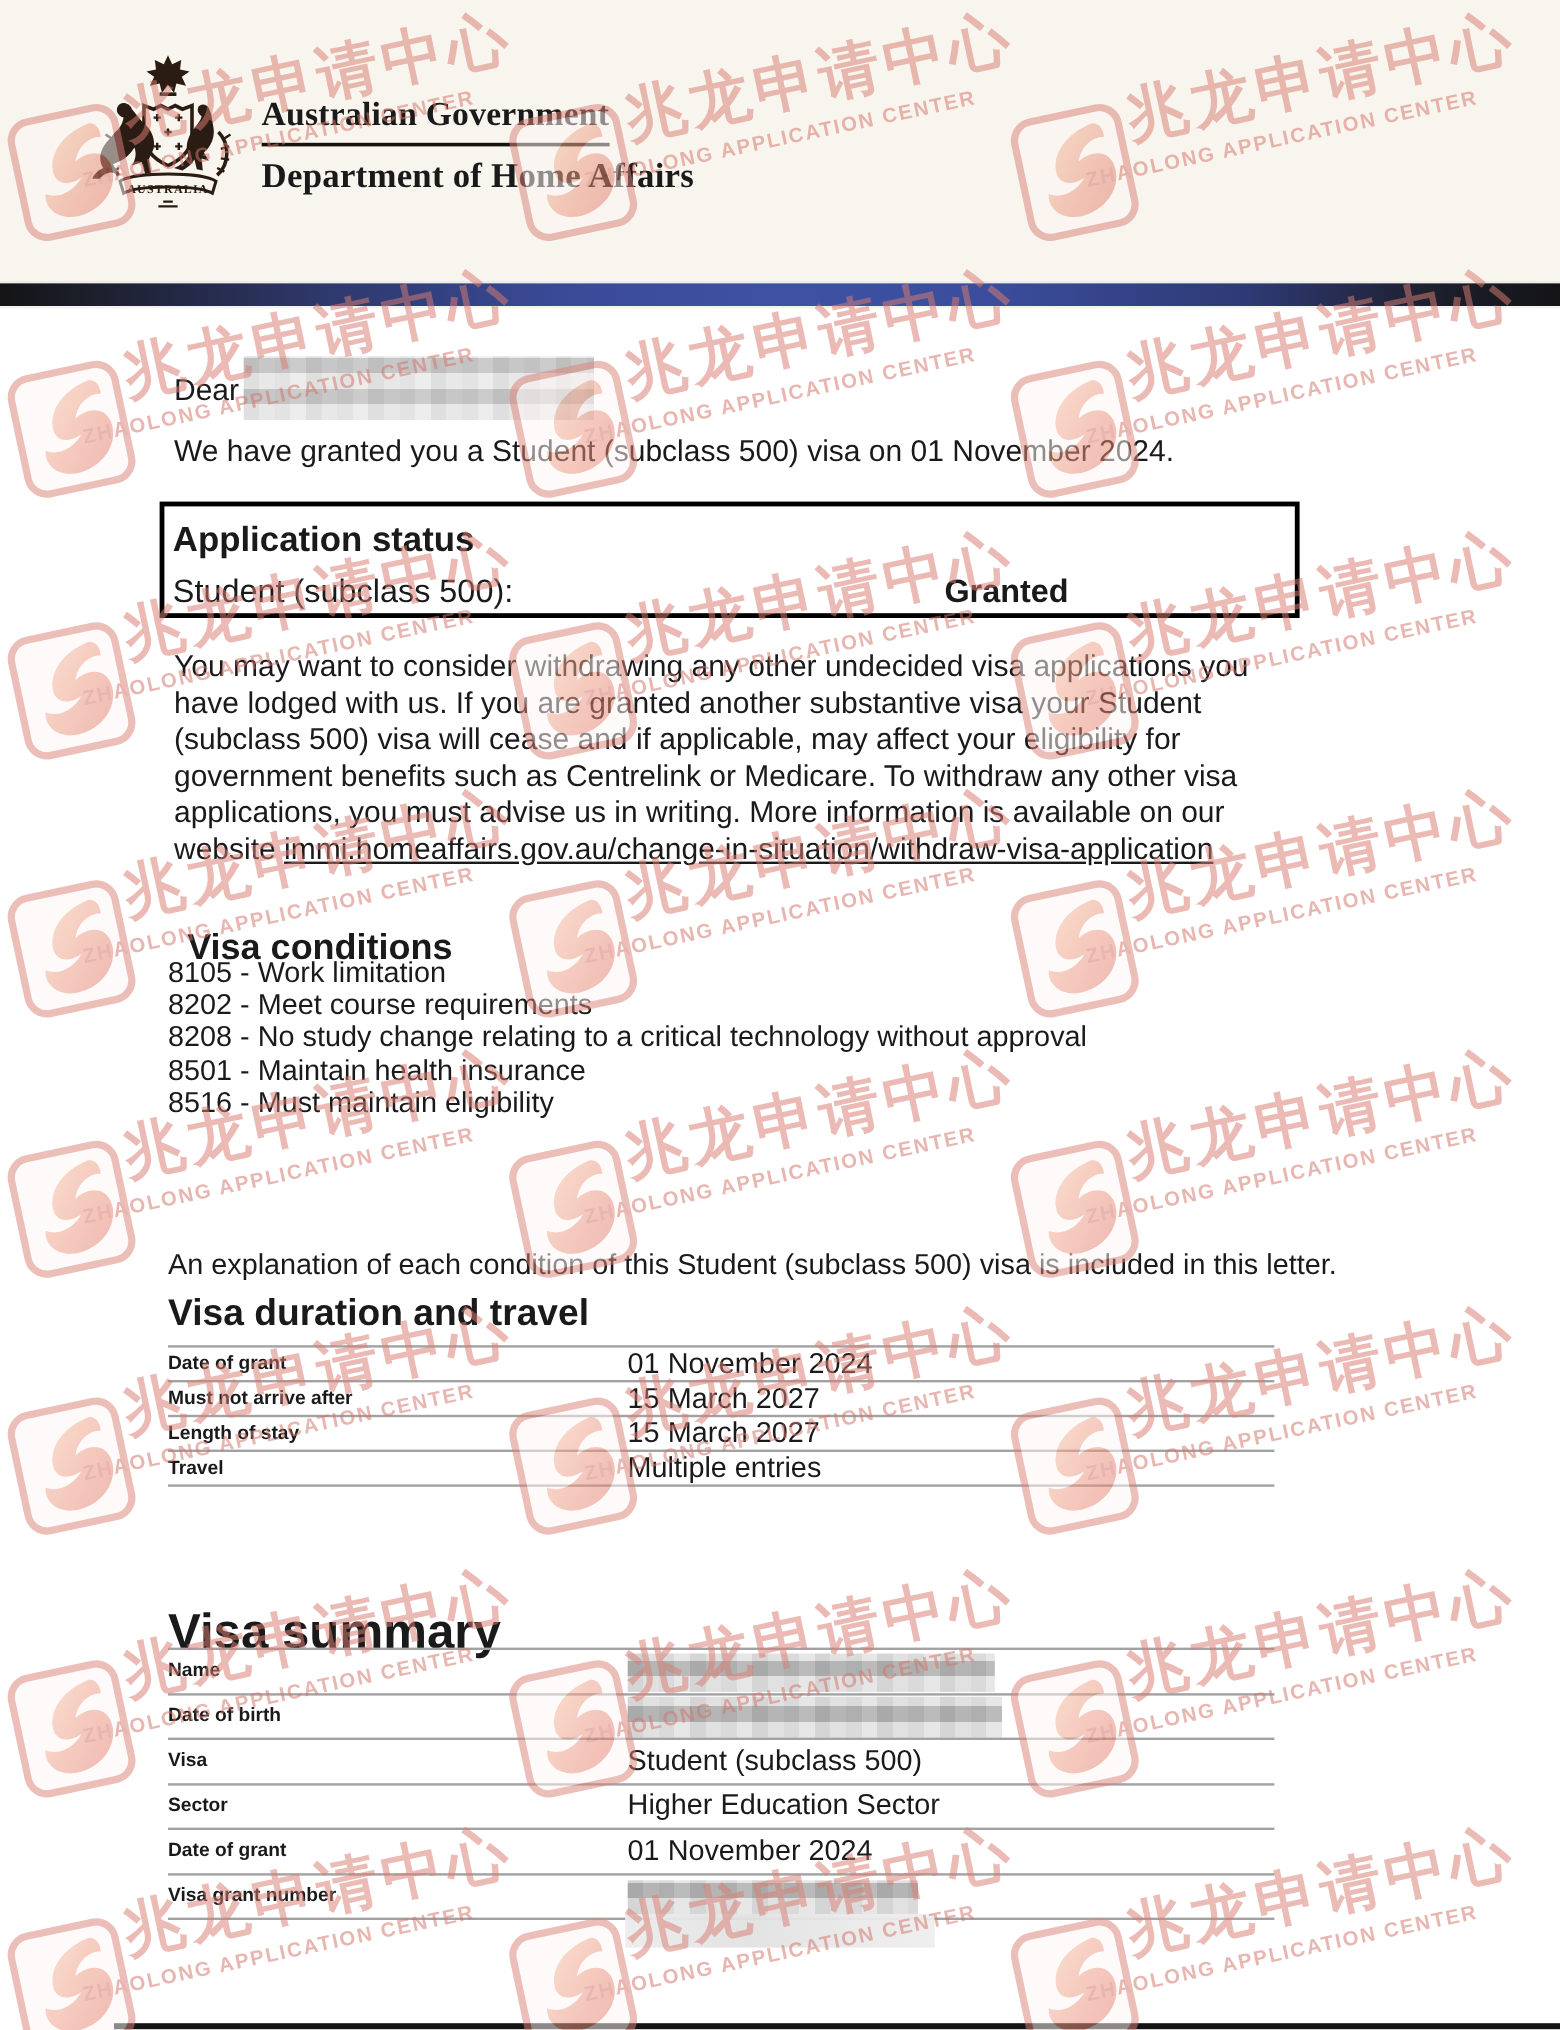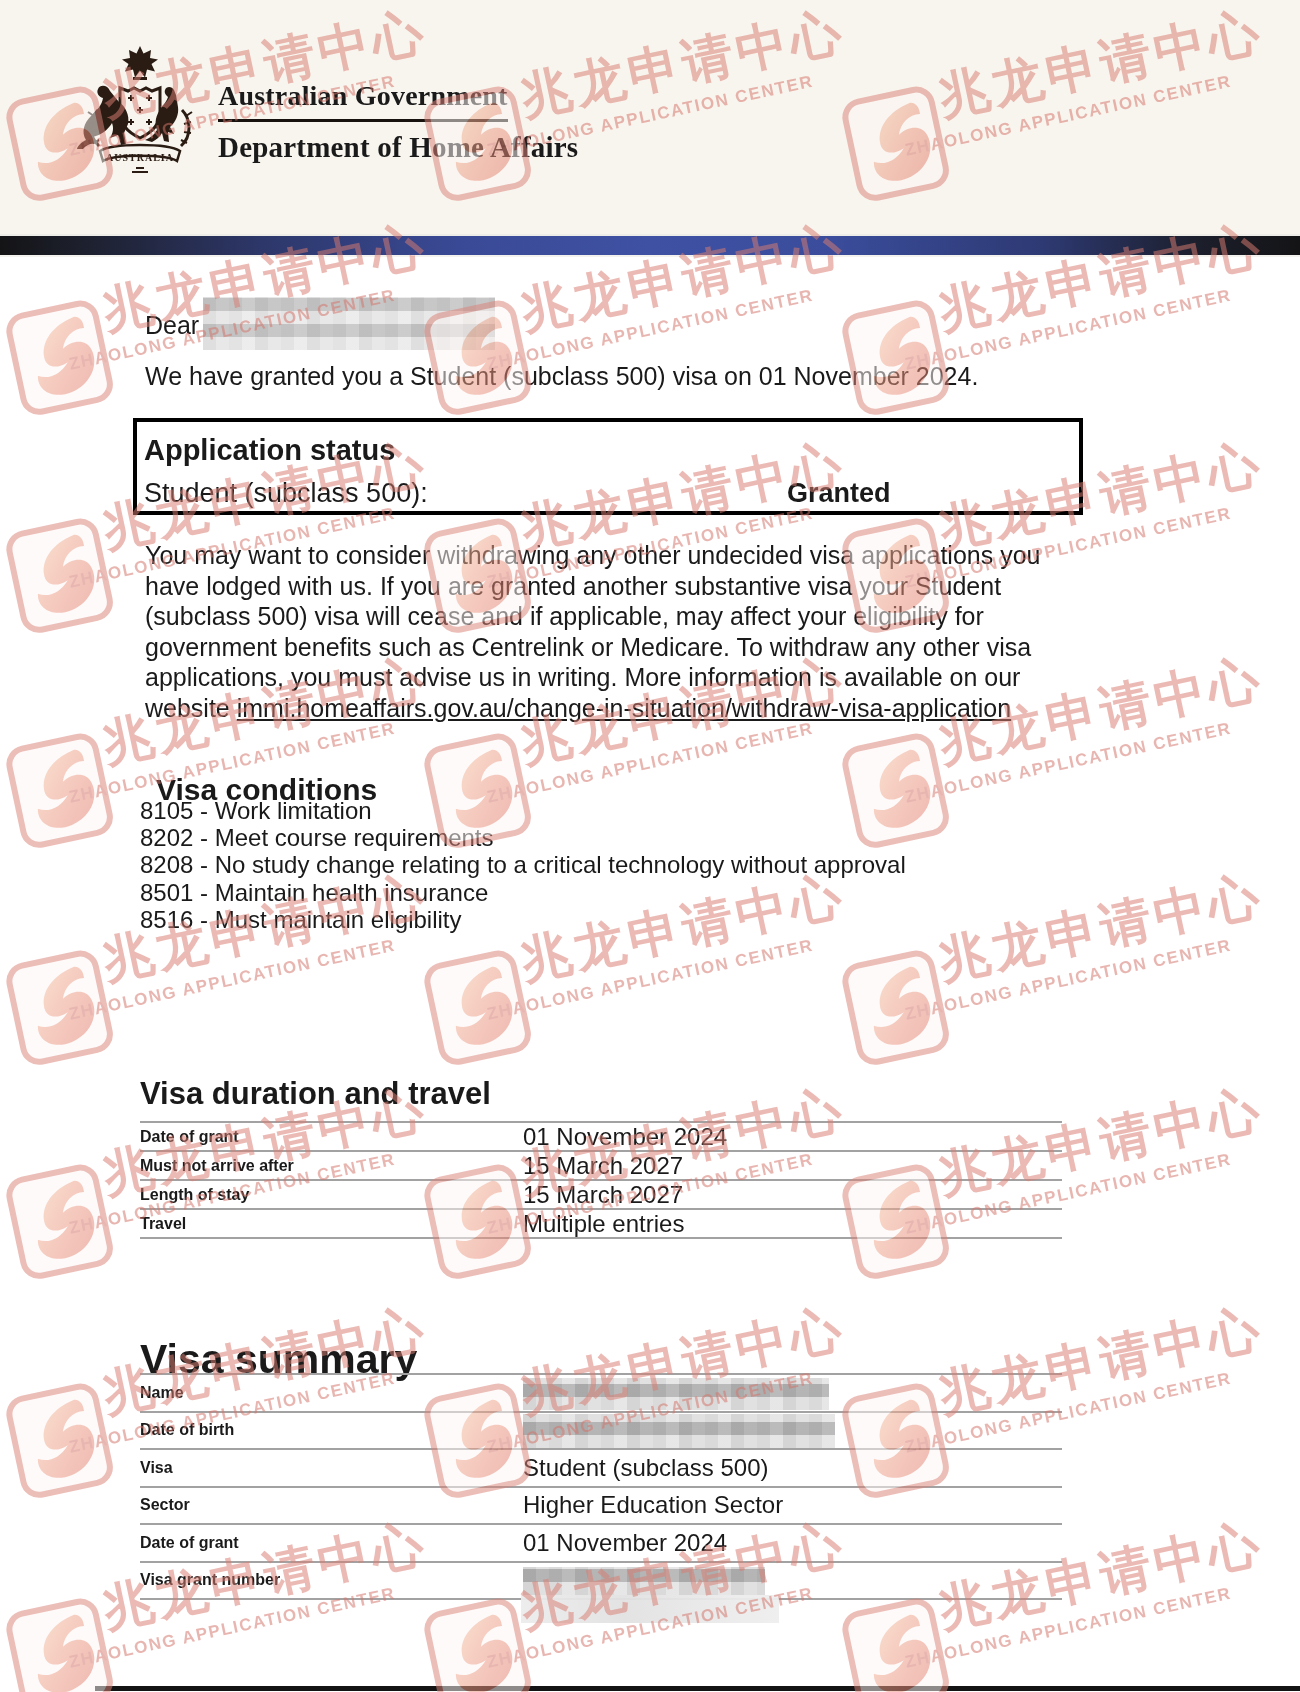--- a/index.html
+++ b/index.html
@@ -112,20 +112,21 @@
       <li class="condition" data-index="2">8208 - No study change relating to a critical technology without approval</li>
 
       <li class="condition" data-index="3">8501 - Maintain health insurance</li>
 
       <li class="condition" data-index="4">8516 - Must maintain eligibility</li>
 
 
 
     </ul>
 
+  <div class="explanation">An explanation of each condition of this Student (subclass 500) visa is included in this letter.</div>
 
   <h2 class="h-duration">Visa duration and travel</h2>
   <div class="dtable duration-table">
 
       <div class="trow" data-index="0">
         <span class="tlabel">Date of grant</span>
         <span class="tvalue">01 November 2024</span>
 
       </div>
 

